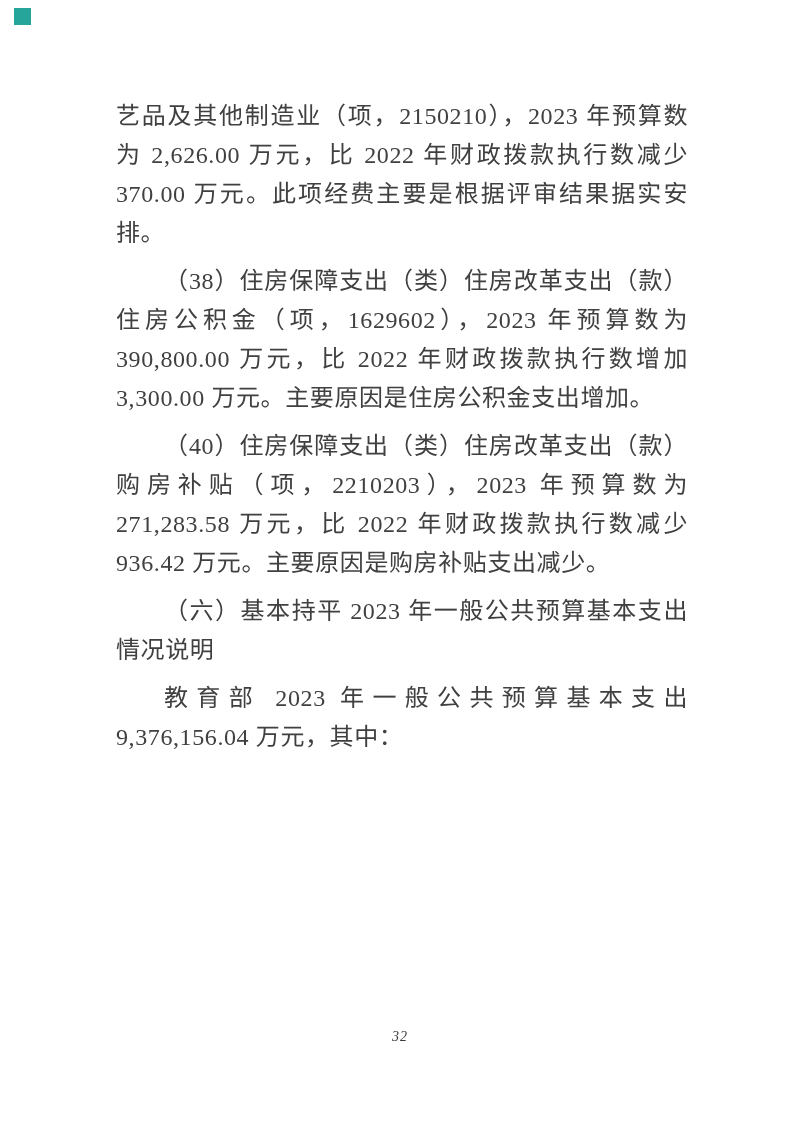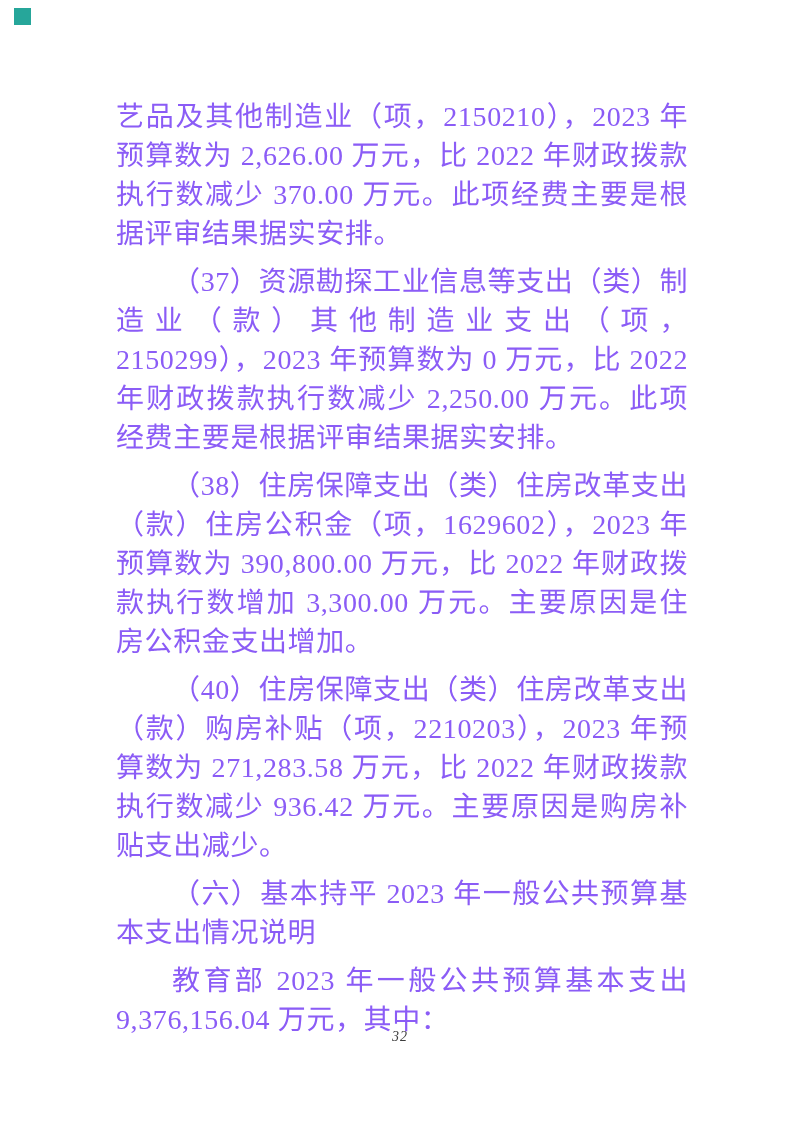--- a/index.html
+++ b/index.html
@@ -23,23 +23,23 @@
     background: #26a69a;
   }
   .content {
     position: absolute;
     left: 116px;
     top: 97px;
     width: 572px;
   }
   .para {
     margin: 0 0 9px 0;
-    font-size: 28px;
+    font-size: 24px;
     line-height: 39px;
-    color: #8b5cf6;
+    color: #404040;
     text-align: justify;
     letter-spacing: 0.6px;
   }
   .indent {
     text-indent: 2em;
   }
   .year-bold {
     font-weight: normal;
   }
   .page-number {
@@ -55,21 +55,20 @@
   }
 </style>
 </head>
 <body>
 
 <div class="corner-marker"></div>
 
 <div class="content">
   <p class="para">艺品及其他制造业（项，2150210），2023 年预算数为 2,626.00 万元，比 2022 年财政拨款执行数减少 370.00 万元。此项经费主要是根据评审结果据实安排。</p>
 
-  <p class="para indent">（37）资源勘探工业信息等支出（类）制造业（款）其他制造业支出（项，2150299），2023 年预算数为 0 万元，比 2022 年财政拨款执行数减少 2,250.00 万元。此项经费主要是根据评审结果据实安排。</p>
 
   <p class="para indent">（38）住房保障支出（类）住房改革支出（款）住房公积金（项，1629602），2023 年预算数为 390,800.00 万元，比 2022 年财政拨款执行数增加 3,300.00 万元。主要原因是住房公积金支出增加。</p>
 
 
   <p class="para indent">（40）住房保障支出（类）住房改革支出（款）购房补贴（项，2210203），2023 年预算数为 271,283.58 万元，比 2022 年财政拨款执行数减少 936.42 万元。主要原因是购房补贴支出减少。</p>
 
   <p class="para indent"><span>（六）基本持平 </span><span class="year-bold">2023</span><span> 年一般公共预算基本支出情况说明</span></p>
 
   <p class="para indent">教育部 2023 年一般公共预算基本支出 9,376,156.04 万元，其中：</p>
 </div>

